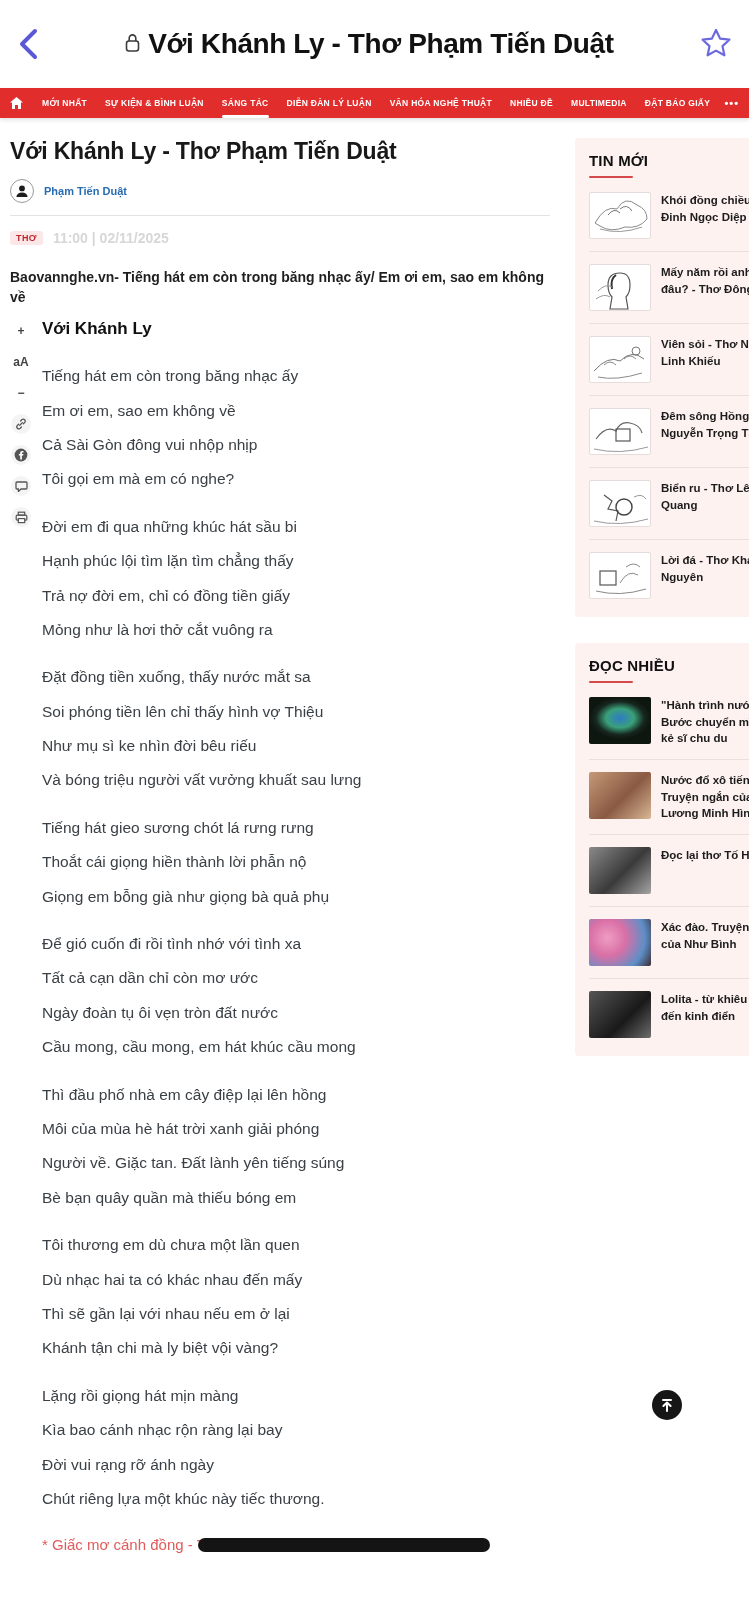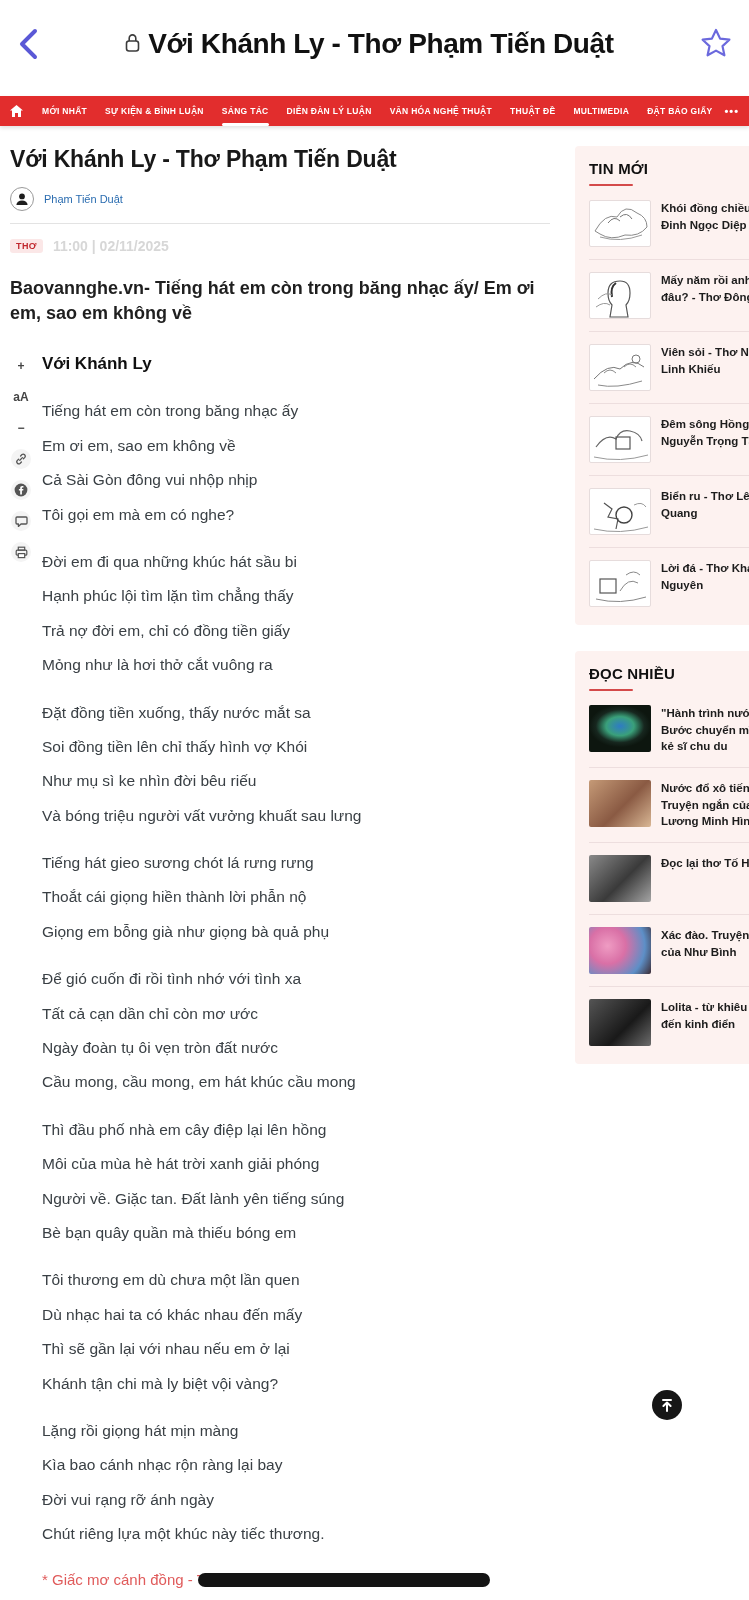--- a/index.html
+++ b/index.html
@@ -13,44 +13,44 @@
   .page{position:relative;width:749px;height:1600px;background:#fff;border-radius:20px;}
 
   
   .browser-bar{height:88px;display:flex;align-items:center;padding:0 16px;background:#fff;}
   .chrome-title{flex:1;display:flex;align-items:center;justify-content:center;gap:8px;min-width:0;}
   .chrome-title .t{font-size:28px;font-weight:700;color:#111;letter-spacing:-.4px;white-space:nowrap;}
   .icon-btn{background:none;border:none;cursor:pointer;display:flex;align-items:center;}
 
   
   .nav{height:30px;background:var(--nav-red);display:flex;align-items:center;
-    padding:0 10px;gap:0;box-shadow:0 2px 4px rgba(0,0,0,.12);position:relative;z-index:2;margin-top:8px;}
+    padding:0 10px;gap:0;box-shadow:0 2px 4px rgba(0,0,0,.12);position:relative;z-index:2;}
   .nav-home{display:flex;align-items:center;margin-right:10px;}
   .nav-item{position:relative;color:#fff;font-size:8.5px;font-weight:700;letter-spacing:.3px;
     padding:0 9px;height:30px;display:flex;align-items:center;white-space:nowrap;background:none;border:none;cursor:pointer;}
   .nav-item.active::after{content:"";position:absolute;left:9px;right:9px;bottom:0;height:3px;background:#fff;border-radius:2px;}
   .nav-right{margin-left:auto;display:flex;align-items:center;gap:10px;}
   .nav-more{color:#fff;font-size:11px;font-weight:700;letter-spacing:1px;background:none;border:none;cursor:pointer;}
 
   
   .content{display:flex;padding:20px 0 0 10px;}
   .main-col{width:540px;flex:0 0 540px;}
   .sidebar{width:210px;flex:0 0 210px;margin-left:25px;}
 
   
   .article-title{font-size:23px;font-weight:700;color:#181818;letter-spacing:-.2px;margin-bottom:14px;}
   .author-row{display:flex;align-items:center;gap:10px;margin-bottom:12px;}
   .avatar{width:24px;height:24px;border:1px solid #9a9a9a;border-radius:50%;display:flex;align-items:center;justify-content:center;background:#fff;}
-  .author-name{color:var(--link-blue);font-size:11px;font-weight:400;text-decoration:none;}
+  .author-name{color:var(--link-blue);font-size:11px;font-weight:700;text-decoration:none;}
   .head-divider{border:none;border-top:1px solid #e3e3e3;margin:4px 0 14px 0;}
   .meta-row{display:flex;align-items:center;gap:10px;margin-bottom:22px;}
   .cat-badge{background:#fbe7e7;color:var(--badge-red);font-size:9px;font-weight:800;
     letter-spacing:.4px;padding:2px 6px;border-radius:3px;}
   .timestamp{color:var(--muted);font-size:14px;font-weight:600;}
-  .lead{font-size:18px;font-weight:700;color:#1f1f1f;margin-bottom:28px;line-height:1.4;}
+  .lead{font-size:14px;font-weight:700;color:#1f1f1f;margin-bottom:12px;line-height:1.4;}
 
   
   .article-body{position:relative;padding-left:32px;}
   .share-rail{position:absolute;left:-2px;top:2px;width:26px;display:flex;flex-direction:column;
     align-items:center;gap:11px;}
   .rail-btn{width:20px;height:20px;border-radius:50%;background:#f4f4f4;border:none;cursor:pointer;
     display:flex;align-items:center;justify-content:center;color:#555;font-size:11px;font-weight:700;padding:0;}
   .rail-btn.texty{background:transparent;font-size:12px;color:#444;}
 
   .poem-title{font-size:17px;font-weight:700;color:#101010;margin:2px 0 26px 0;}
@@ -107,21 +107,21 @@
     <button class="icon-btn nav-home" aria-label="home">
       <svg width="13" height="12" viewBox="0 0 13 12">
           <path d="M6.5 0 L13 5.5 H11 V12 H8 V8 H5 V12 H2 V5.5 H0 Z" fill="#fff"></path>
         </svg>
     </button>
     <button class="nav-item">MỚI NHẤT</button>
     <button class="nav-item">SỰ KIỆN &amp; BÌNH LUẬN</button>
     <button class="nav-item active">SÁNG TÁC</button>
     <button class="nav-item">DIỄN ĐÀN LÝ LUẬN</button>
     <button class="nav-item">VĂN HÓA NGHỆ THUẬT</button>
-    <button class="nav-item">THUẬT ĐỀ</button>
+    <button class="nav-item">NHIỀU ĐỀ</button>
     <button class="nav-item">MULTIMEDIA</button>
     <button class="nav-item">ĐẶT BÁO GIẤY</button>
     <div class="nav-right">
       <button class="nav-more">•••</button>
 
     </div>
   </nav>
 
   <div class="content">
 
@@ -189,21 +189,21 @@
           <p class="pline">Tôi gọi em mà em có nghe?</p>
         </div>
         <div class="stanza">
           <p class="pline">Đời em đi qua những khúc hát sầu bi</p>
           <p class="pline">Hạnh phúc lội tìm lặn tìm chẳng thấy</p>
           <p class="pline">Trả nợ đời em, chỉ có đồng tiền giấy</p>
           <p class="pline">Mỏng như là hơi thở cắt vuông ra</p>
         </div>
         <div class="stanza">
           <p class="pline">Đặt đồng tiền xuống, thấy nước mắt sa</p>
-          <p class="pline">Soi đồng tiền lên chỉ thấy hình vợ Khói</p>
+          <p class="pline">Soi phóng tiền lên chỉ thấy hình vợ Thiệu</p>
           <p class="pline">Như mụ sì ke nhìn đời bêu riếu</p>
           <p class="pline">Và bóng triệu người vất vưởng khuất sau lưng</p>
         </div>
         <div class="stanza">
           <p class="pline">Tiếng hát gieo sương chót lá rưng rưng</p>
           <p class="pline">Thoắt cái giọng hiền thành lời phẫn nộ</p>
           <p class="pline">Giọng em bỗng già như giọng bà quả phụ</p>
         </div>
         <div class="stanza">
           <p class="pline">Để gió cuốn đi rồi tình nhớ với tình xa</p>

